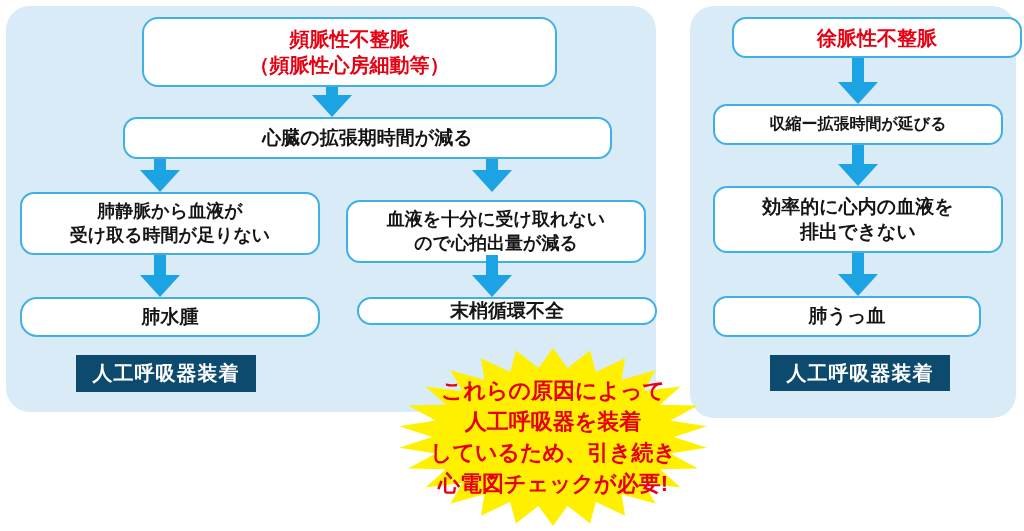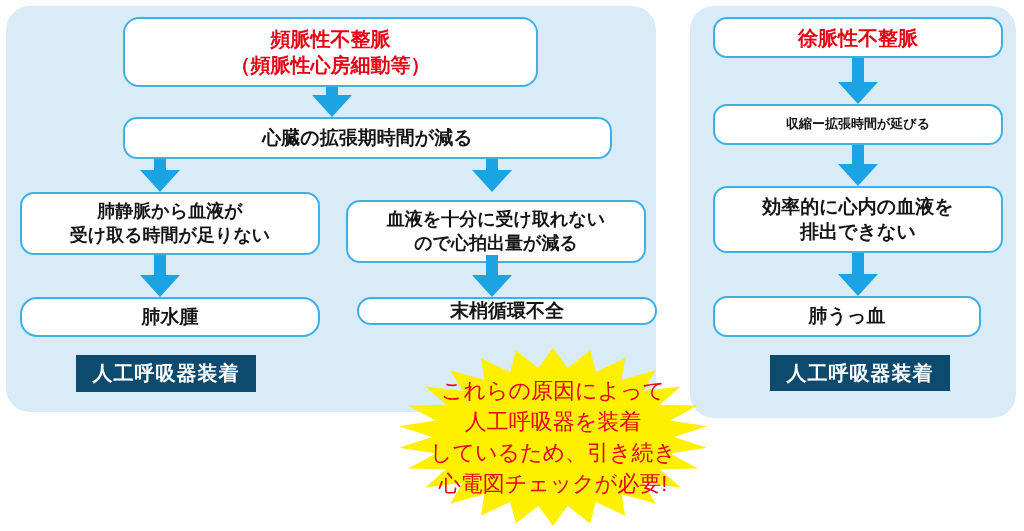--- a/index.html
+++ b/index.html
@@ -6,49 +6,49 @@
   body{font-family:"Liberation Sans","DejaVu Sans",sans-serif;}
   .stage{position:relative;width:1024px;height:531px;background:#ffffff;overflow:hidden;}
 
   .panel{position:absolute;background:#d8ebf7;border-radius:24px;}
   .panel-left{left:6px;top:6px;width:650px;height:406px;}
   .panel-right{left:690px;top:6px;width:326px;height:412px;}
 
   .fbox{position:absolute;background:#ffffff;border:2.5px solid #3fb0e6;border-radius:14px;
         display:flex;flex-direction:column;align-items:center;justify-content:center;
         font-weight:bold;color:#151515;text-align:center;line-height:1.3;box-sizing:border-box;}
-  .red-text{color:#e60012;}
+  .red-text{color:#e60012;margin-left:19px;}
 
   .l-cause  {left:123px;top:17px; width:415px;height:70px;font-size:20px;border-radius:16px;}
   .l-step1  {left:123px;top:117px;width:489px;height:42px;font-size:19px;}
   .l-branchL{left:20px; top:192px;width:300px;height:63px;font-size:18px;}
   .l-branchR{left:346px;top:192px;width:300px;height:63px;font-size:18px;margin-top:8px;}
   .l-outL   {left:20px; top:297px;width:300px;height:40px;font-size:19px;border-radius:17px;}
   .l-outR   {left:357px;top:297px;width:300px;height:28px;font-size:19px;}
 
   .r-cause {left:713px;top:17px; width:290px;height:41px;font-size:20px;}
-  .r-step1 {left:713px;top:104px;width:290px;height:41px;font-size:13px;}
+  .r-step1 {left:713px;top:104px;width:290px;height:41px;font-size:16px;}
   .r-step2 {left:713px;top:186px;width:290px;height:67px;font-size:19px;}
   .r-out   {left:713px;top:296px;width:268px;height:41px;font-size:19px;}
 
   .badge{position:absolute;background:#0c4a6e;color:#ffffff;font-weight:bold;font-size:20px;
          display:flex;align-items:center;justify-content:center;letter-spacing:1px;}
   .l-badge{left:76px;top:355px;width:180px;height:37px;}
   .r-badge{left:770px;top:355px;width:180px;height:36px;}
 
   .arrow{position:absolute;transform:translateX(-50%);display:flex;flex-direction:column;align-items:center;}
   .arrow .stem{width:12px;background:#1ca3e3;flex:1 1 auto;}
   .arrow .head{width:0;height:0;border-left:20px solid transparent;border-right:20px solid transparent;
                border-top:22px solid #1ca3e3;flex:0 0 auto;}
 
   .star-wrap{position:absolute;left:398px;top:348px;width:310px;height:178px;}
   .star-wrap svg{position:absolute;left:0;top:0;width:100%;height:100%;}
   .star-text{position:absolute;left:0;top:0;width:100%;height:100%;
              display:flex;flex-direction:column;align-items:center;justify-content:center;
-             color:#e60012;font-weight:normal;font-size:22px;line-height:1.42;text-align:center;}
+             color:#e60012;font-weight:bold;font-size:22px;line-height:1.42;text-align:center;}
 </style>
 </head>
 <body>
 
 <div class="stage">
 
   <div class="panel panel-left"></div>
 
   <div class="panel panel-right"></div>
 

